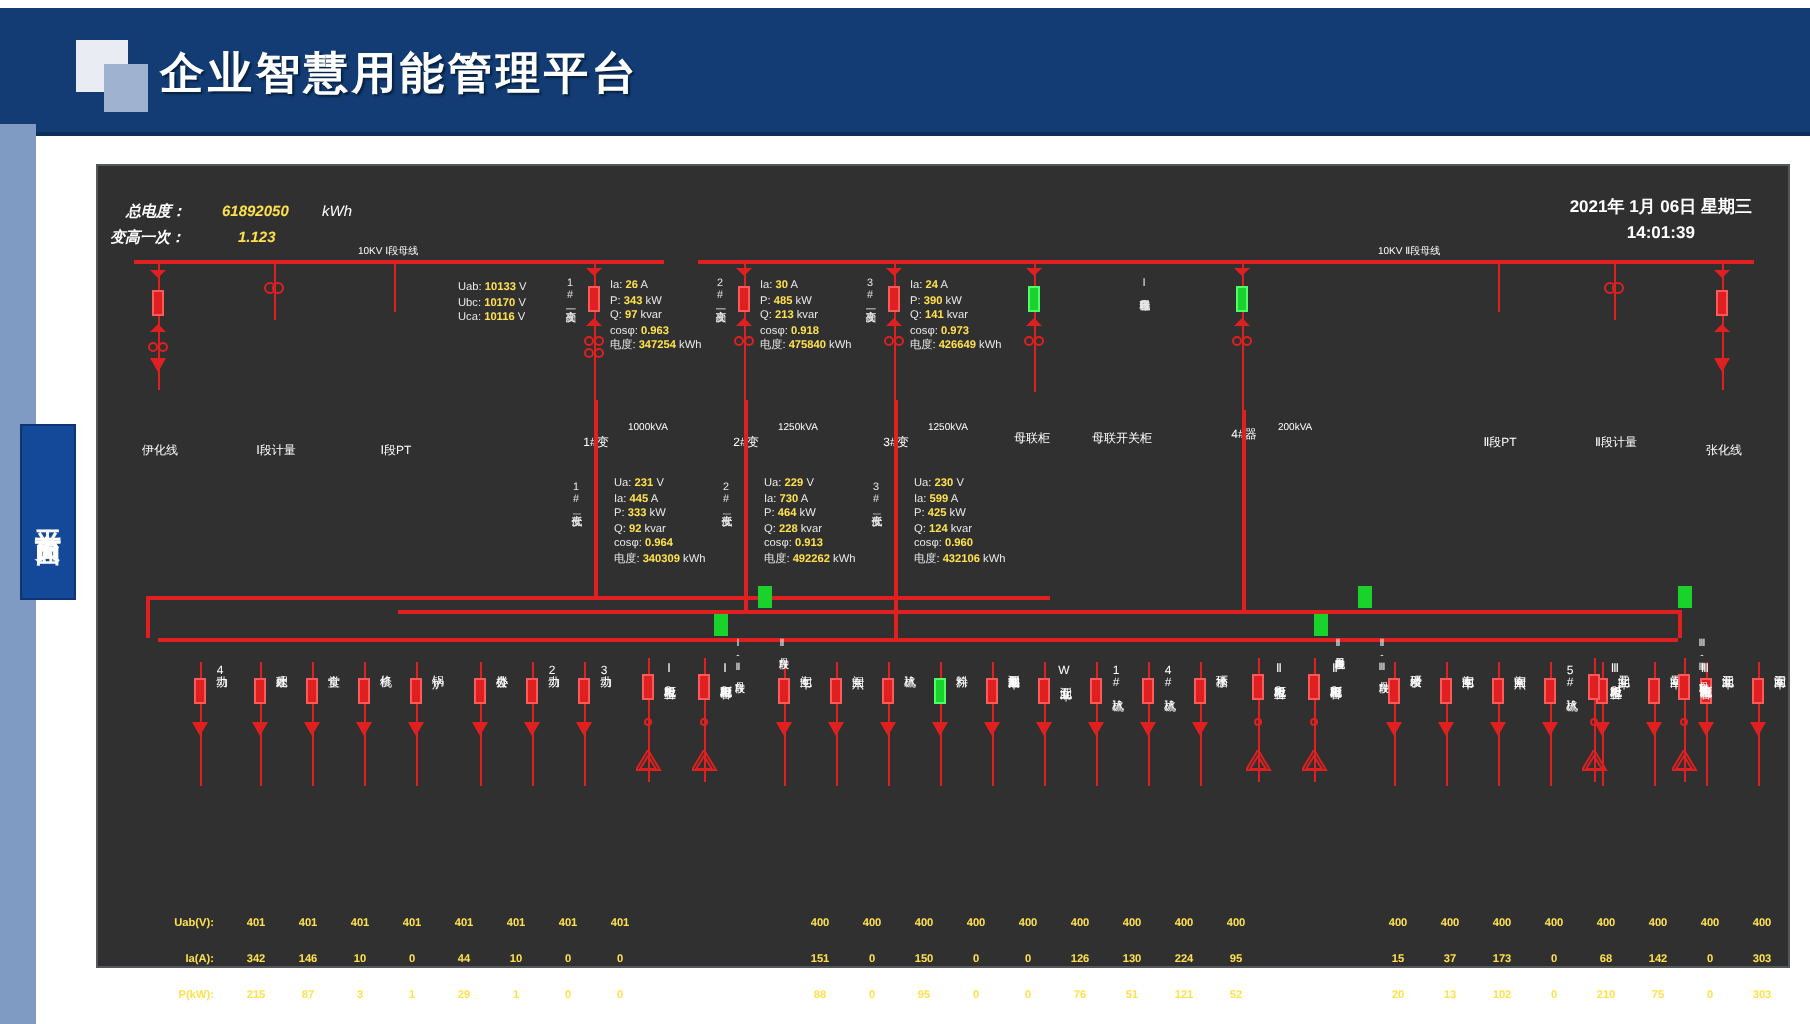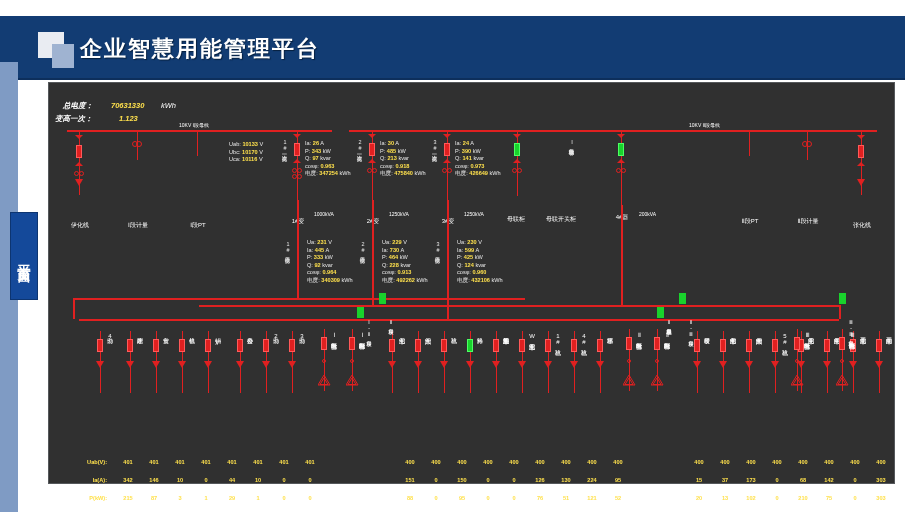--- a/index.html
+++ b/index.html
@@ -3,21 +3,21 @@
 <meta charset="utf-8">
 <style>
   html,body{margin:0;padding:0;}
   body{
     width:905px;height:512px;overflow:hidden;
     background:#ffffff;
     font-family:"Liberation Sans","DejaVu Sans",sans-serif;
   }
   
   .header{
-    position:absolute;left:0;top:16px;width:905px;height:62px;
+    position:absolute;left:0;top:4px;width:905px;height:62px;
     background:#123c73;
     border-bottom:2px solid #0d2f5c;
   }
   .hdr-logo-sq{position:absolute;left:38px;top:16px;width:26px;height:26px;background:#e9ecf2;}
   .hdr-logo-sq2{position:absolute;left:52px;top:28px;width:22px;height:24px;background:#9fb3d1;}
   .hdr-title{
     position:absolute;left:80px;top:18px;
     font-size:22px;font-weight:bold;color:#ffffff;letter-spacing:2px;
     text-shadow:1px 1px 1px #07203f;
   }
@@ -110,25 +110,29 @@
   <div class="hdr-logo-sq2"></div>
   <div class="hdr-title">企业智慧用能管理平台</div>
 </div>
 
 <div class="side-strip"></div>
 <div class="side-tab">平台页面</div>
 
 <div class="panel">
 
   <div class="tot" style="left:14px;top:18px;">总电度：</div>
-  <div class="tot totv" style="left:62px;top:18px;">70631330</div>
+  <div class="tot totv" style="left:62px;top:18px;">61892050</div>
   <div class="tot unitw" style="left:112px;top:18px;">kWh</div>
   <div class="tot" style="left:6px;top:31px;">变高一次：</div>
   <div class="tot totv" style="left:70px;top:31px;">1.123</div>
 
+  <div class="clock">
+    <div>2021年 1月 06日 星期三</div>
+    <div>14:01:39</div>
+  </div>
 
   <div class="buslbl" style="left:130px;top:39px;">10KV  Ⅰ段母线</div>
   <div class="bus" style="left:18px;top:47px;width:265px;"></div>
   <div class="buslbl" style="left:640px;top:39px;">10KV  Ⅱ段母线</div>
   <div class="bus" style="left:300px;top:47px;width:528px;"></div>
 
   <div class="mblk" style="left:180px;top:58px;">
     <div><span class="mk">Uab:</span>
          <span class="mv">10133</span>
          <span class="mu">V</span></div>

